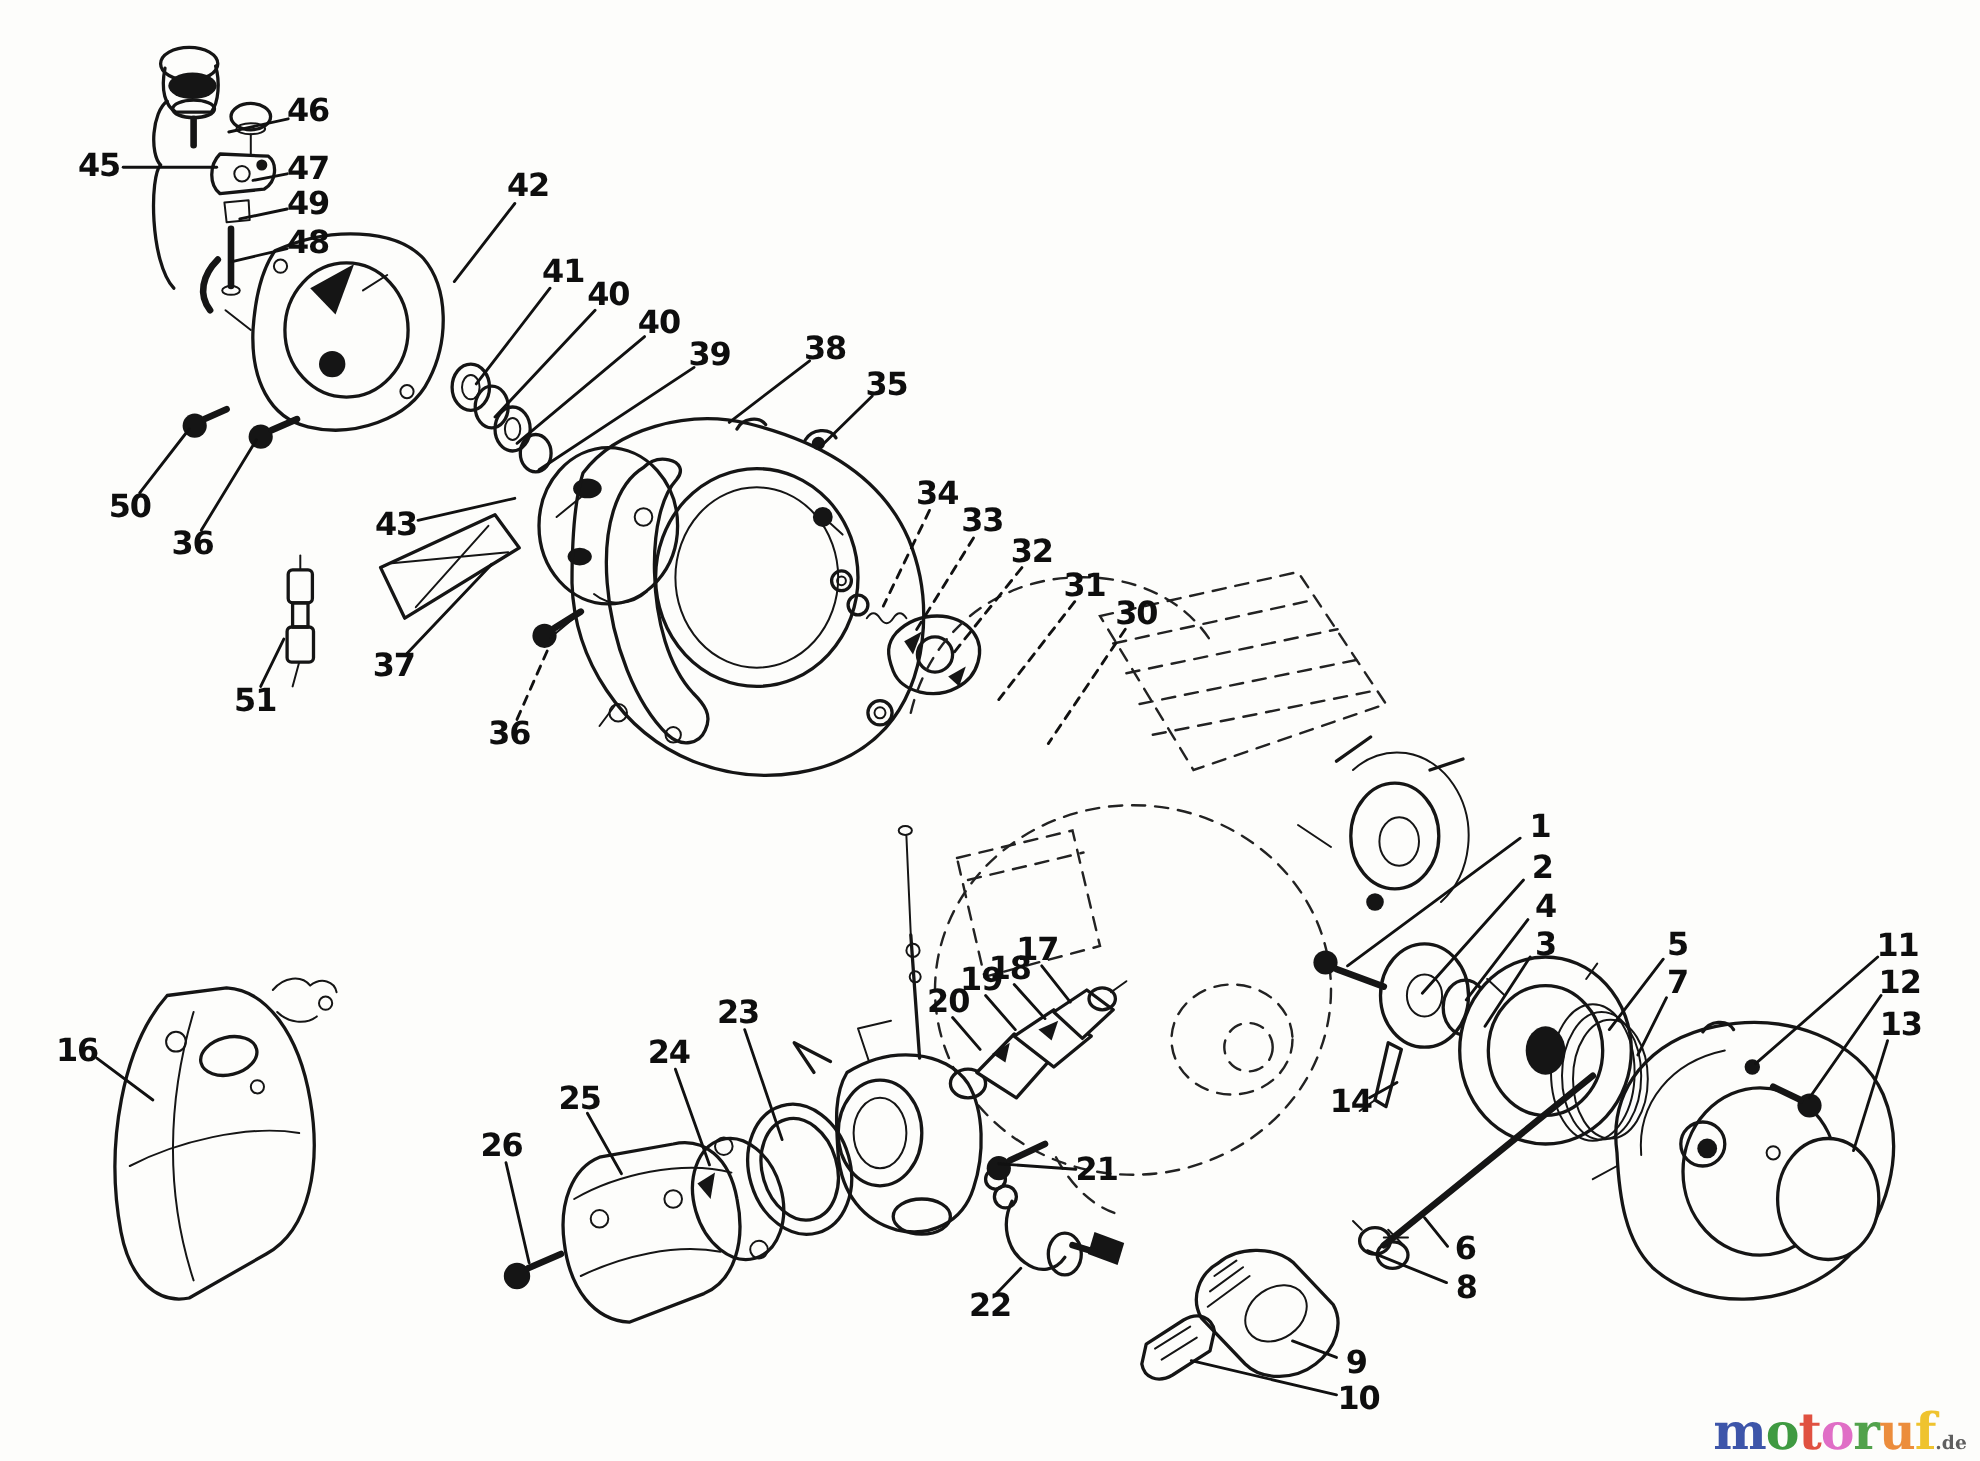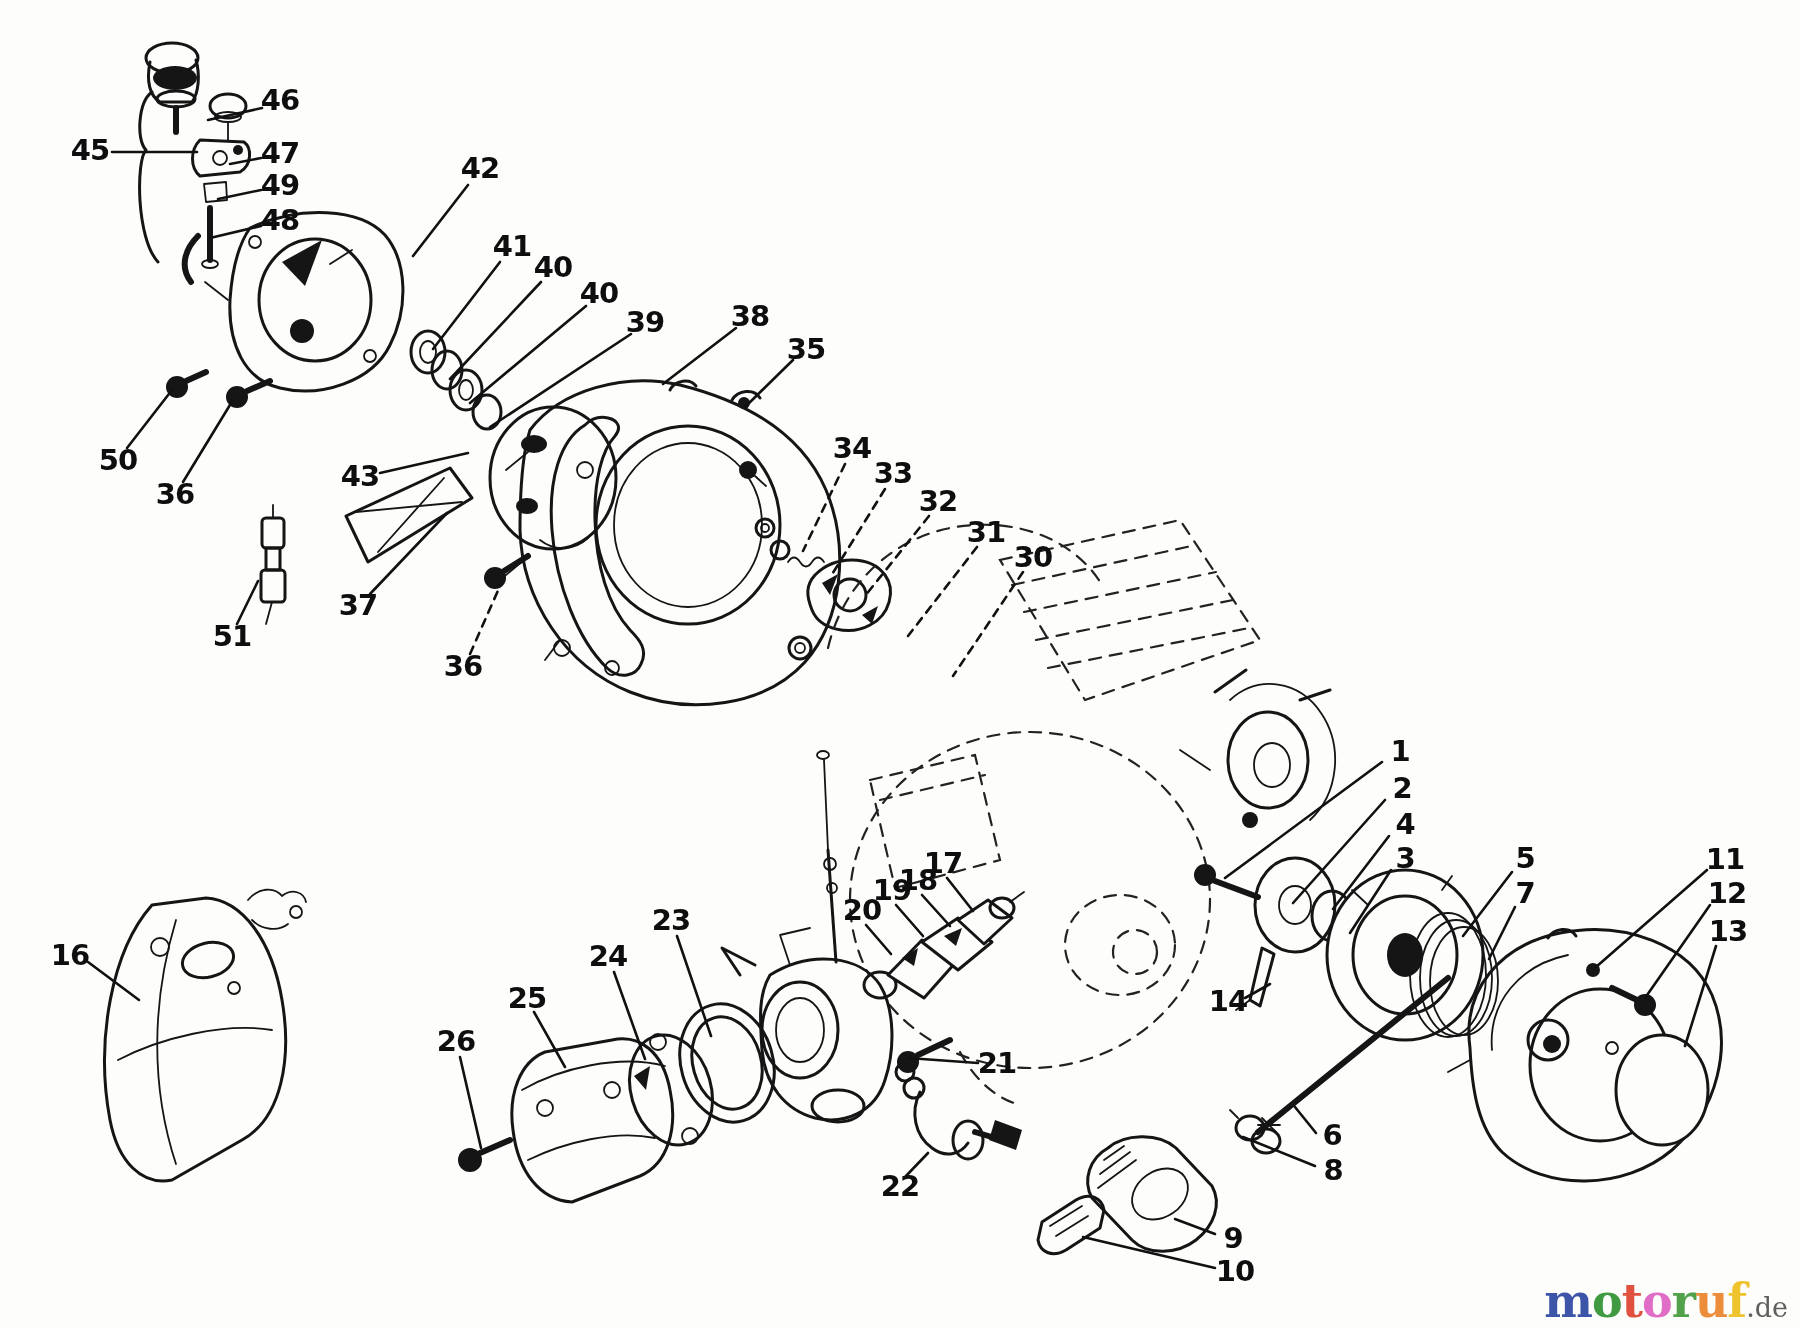--- a/index.html
+++ b/index.html
@@ -22,21 +22,21 @@
     font-family:"DejaVu Sans", sans-serif;font-weight:800;font-size:29px;
     fill:#0e0e0e;text-anchor:middle;dominant-baseline:middle;
     letter-spacing:-1px;
   }
   #watermark{
     position:absolute;right:12px;bottom:4px;
     font-family:"DejaVu Serif", serif;font-weight:bold;
     font-size:46px;line-height:1;letter-spacing:-1px;
     user-select:none;
   }
-  #watermark .suffix{font-size:27px;font-weight:normal;letter-spacing:0;}
+  #watermark .suffix{font-size:17px;font-weight:bold;letter-spacing:0;}
 </style>
 </head>
 <body>
 
 <div id="diagram-wrap">
 <svg id="diagram-svg" width="1800" height="1328" viewBox="0 0 1800 1328" xmlns="http://www.w3.org/2000/svg">
 
   <g>
     <ellipse class="part" cx="172" cy="58" rx="26" ry="15"></ellipse>
     <path class="part" d="M150,62 C146,82 150,96 160,102 L192,102 C199,93 200,74 196,60"></path>

